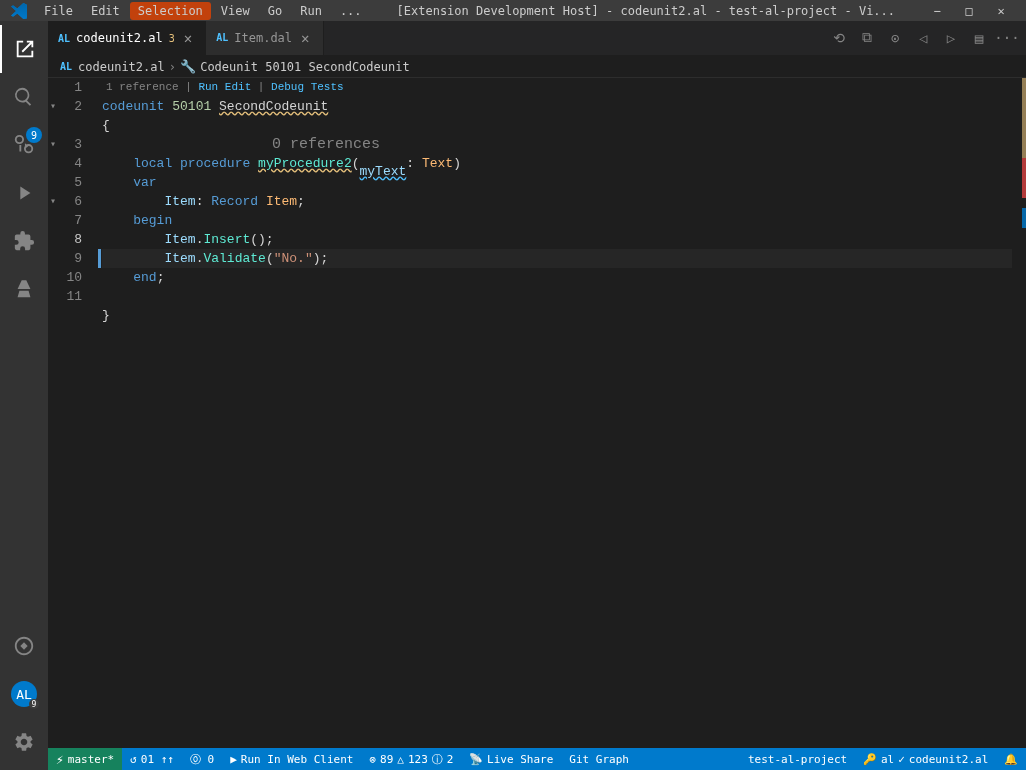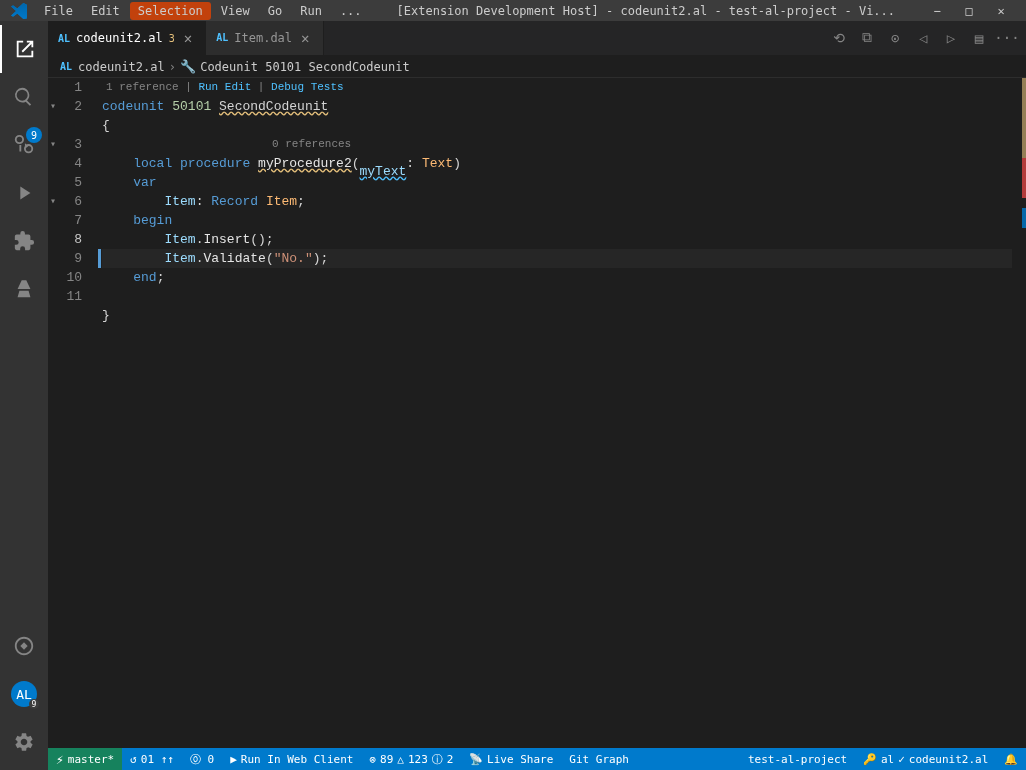--- a/index.html
+++ b/index.html
@@ -302,21 +302,21 @@
       left: -4px;
       width: 3px;
       height: 100%;
       background: #569cd6;
     }
 
     
     .kw { color: #569cd6; }       
     .num { color: #b5cea8; }       
     .str { color: #ce9178; }       
-    .fn { color: #e5e5e5; }        
+    .fn { color: #5eead4; }        
     .type { color: #fdba74; }      
     .var { color: #9cdcfe; }       
     .param { color: #9cdcfe; }     
     .punct { color: #d4d4d4; }
     .squiggly-yellow { text-decoration: underline wavy #e5c07b; text-align: center; }
     .squiggly-blue { text-decoration: underline wavy #4fc1ff; margin-top: 15px; }
 
     
     #code-content::-webkit-scrollbar { width: 10px; height: 10px; }
     #code-content::-webkit-scrollbar-track { background: #1e1e1e; }
@@ -505,21 +505,21 @@
           <span> </span>
           <span class="num">50101</span>
           <span> </span>
           <span class="squiggly-yellow">SecondCodeunit</span>
         </div>
 
         <div class="code-line">
           <span class="punct">{</span>
         </div>
 
-        <div class="code-line" style="color:#858585; font-size:11px; padding-left:170px;">
+        <div class="code-line" style="color:#858585; font-size:15px; padding-left:170px;">
           <span>0 references</span>
         </div>
 
         <div class="code-line">
           <span>    </span>
           <span class="kw">local</span>
           <span> </span>
           <span class="kw">procedure</span>
           <span> </span>
           <span class="fn squiggly-yellow">myProcedure2</span>

